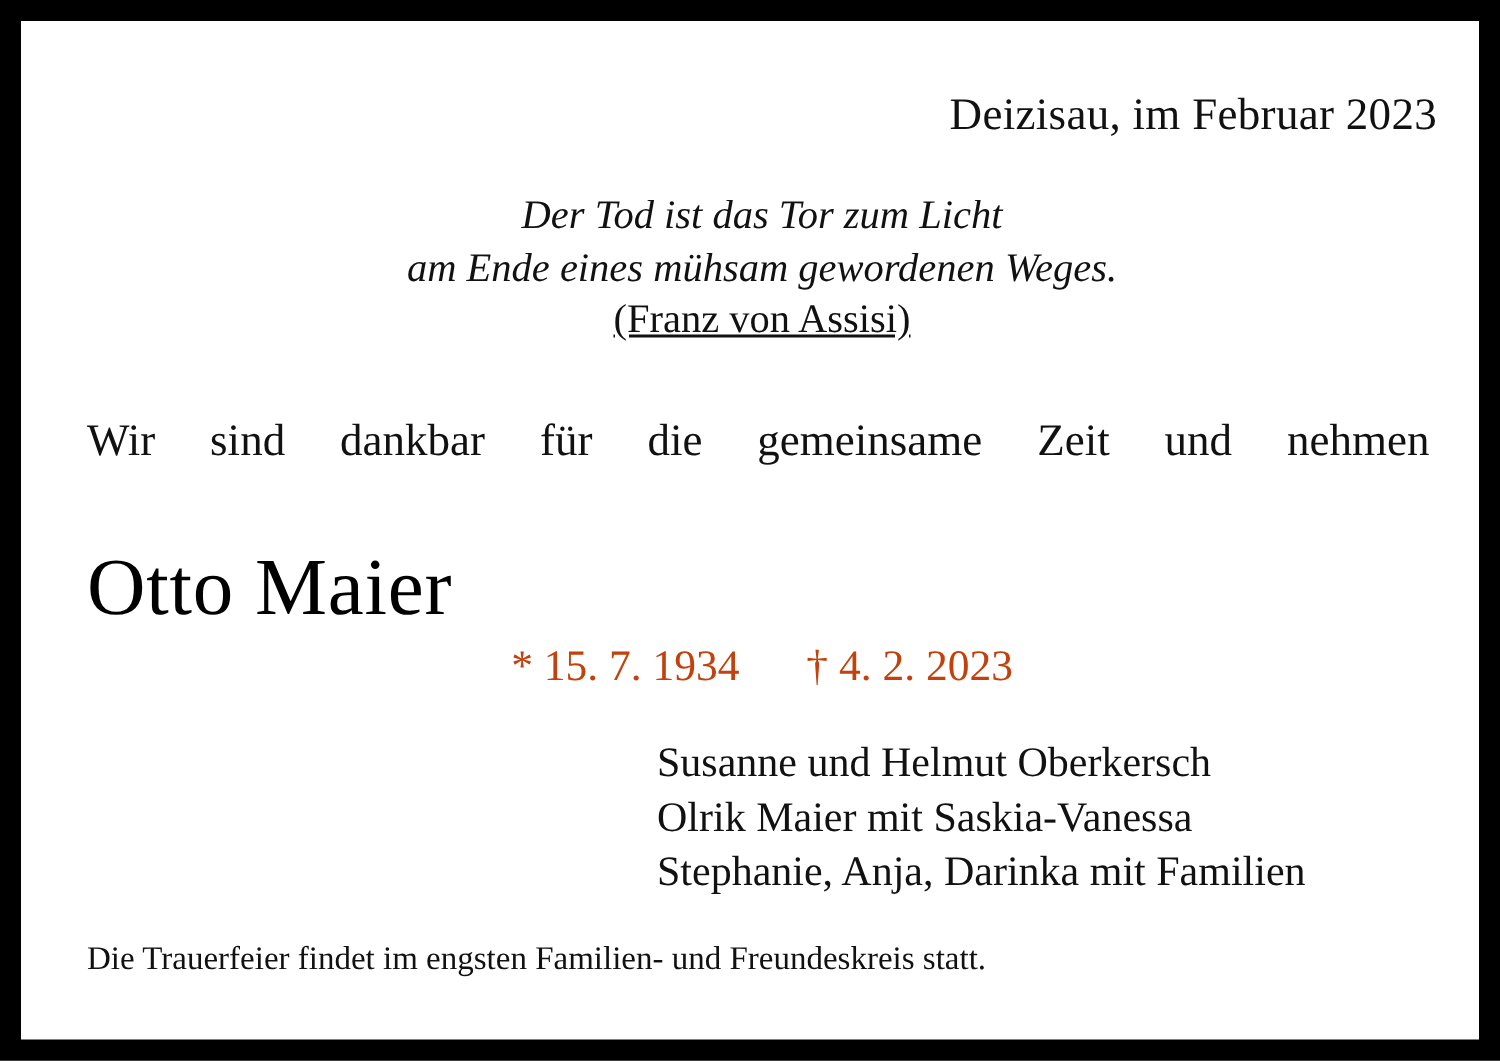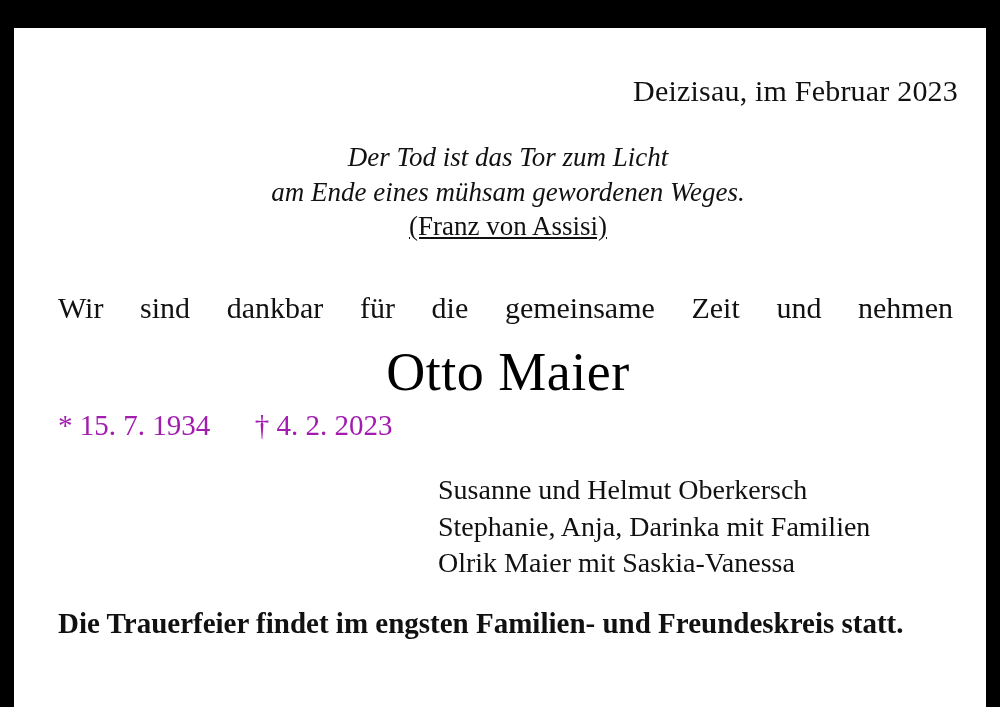--- a/index.html
+++ b/index.html
@@ -9,21 +9,21 @@
   }
   body {
     width: 1000px;
     height: 707px;
     overflow: hidden;
     font-family: "Liberation Serif", serif;
   }
   .obituary-frame {
     position: absolute;
     left: 14px;
-    top: 28px;
+    top: 14px;
     width: 972px;
     height: 679px;
     background: #ffffff;
     box-sizing: border-box;
   }
   .inner {
     position: absolute;
     left: 44px;
     top: 30px;
     width: 900px;
@@ -56,47 +56,46 @@
     line-height: 1.32;
     color: #111111;
   }
   .intro .justified {
     text-align: justify;
     text-align-last: justify;
     display: block;
     width: 895px;
   }
   .name {
-    margin-top: 14px;
-    text-align: center;
+    margin-top: 47px;
     font-size: 54px;
     letter-spacing: 0.5px;
     color: #000000;
   }
   .dates {
     margin-top: 6px;
+    text-align: center;
     font-size: 29px;
-    color: #a21caf;
+    color: #c2410c;
   }
   .dates .sep {
     display: inline-block;
     width: 30px;
   }
   .mourners {
     margin-top: 30px;
     margin-left: 380px;
     font-size: 28px;
     line-height: 1.30;
     color: #111111;
   }
   .footer {
     margin-top: 26px;
-    font-size: 29px;
+    font-size: 22px;
     color: #111111;
-    font-weight: bold;
   }
 </style>
 </head>
 <body>
 
 <div class="obituary-frame">
   <div class="inner">
 
     <div class="date-line">Deizisau, im Februar 2023</div>
 
@@ -113,20 +112,20 @@
     <div class="name">Otto Maier</div>
 
     <div class="dates">
       <span>* 15. 7. 1934</span>
       <span class="sep"></span>
       <span>† 4. 2. 2023</span>
     </div>
 
     <div class="mourners">
       <div>Susanne und Helmut Oberkersch</div>
+      <div>Olrik Maier mit Saskia-Vanessa</div>
       <div>Stephanie, Anja, Darinka mit Familien</div>
-      <div>Olrik Maier mit Saskia-Vanessa</div>
     </div>
 
     <div class="footer">Die Trauerfeier findet im engsten Familien- und Freundeskreis statt.</div>
 
   </div>
 </div>
 
 </body></html>

